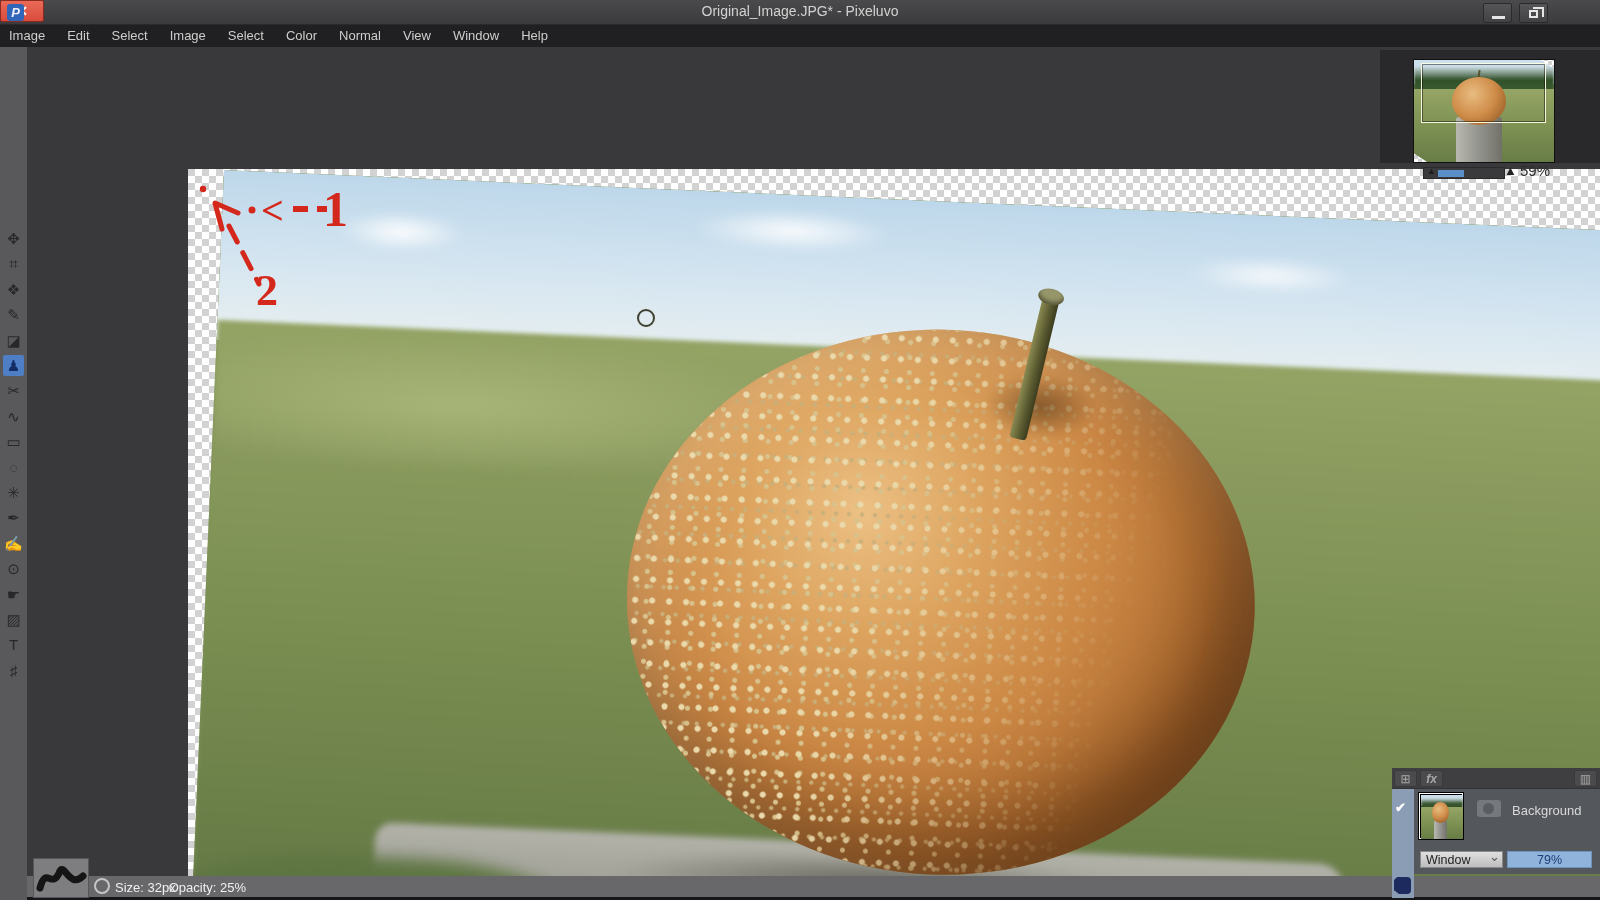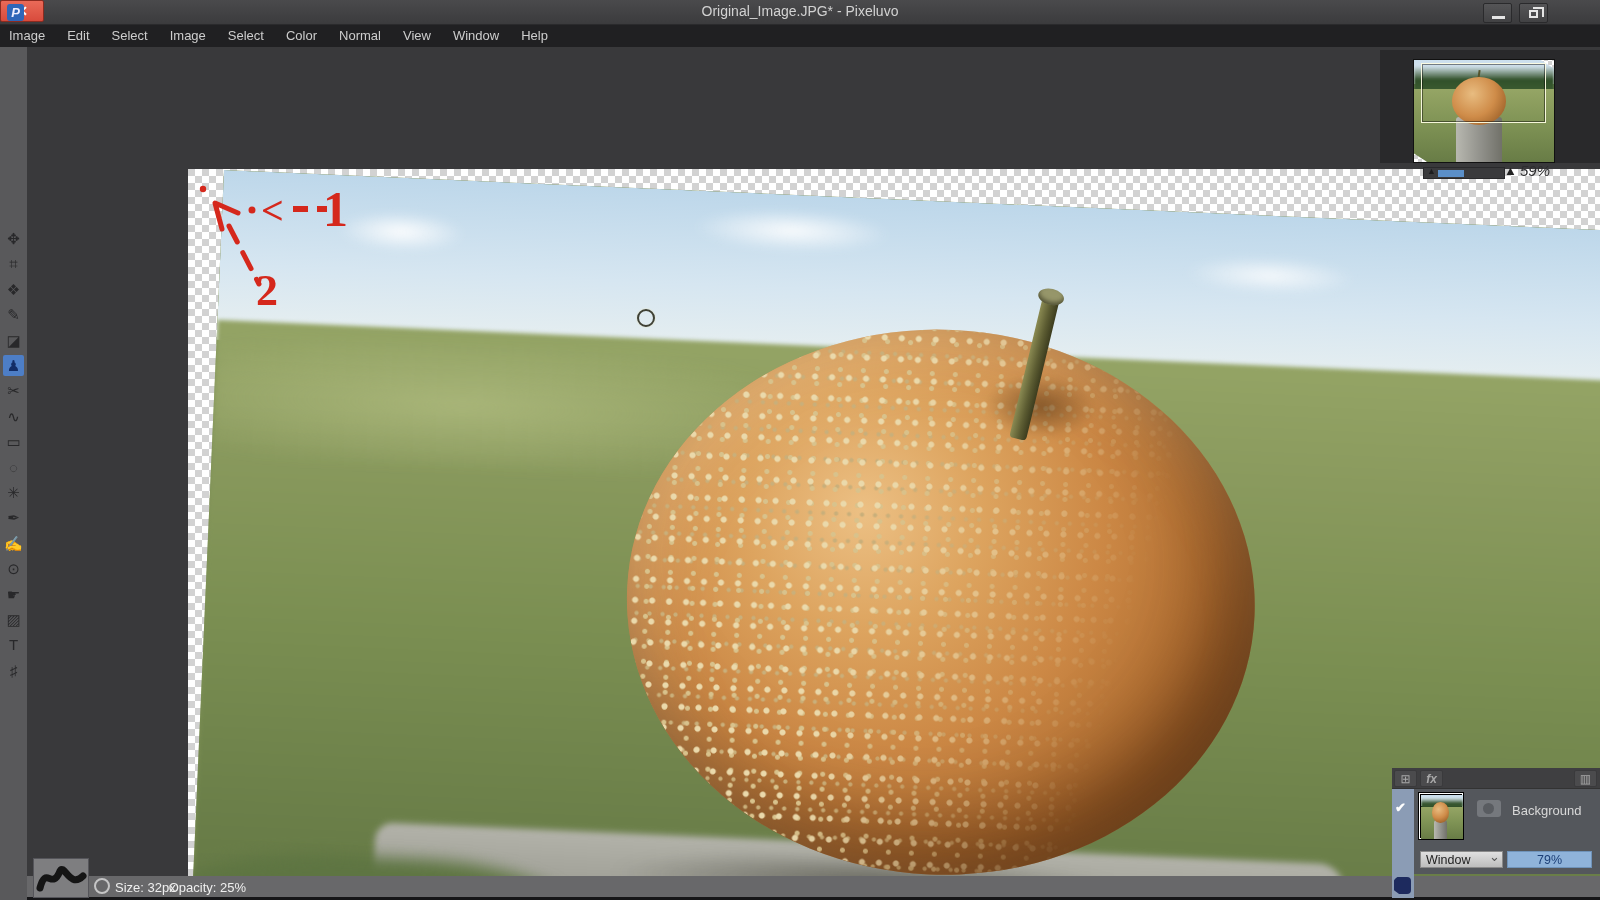--- a/index.html
+++ b/index.html
@@ -126,21 +126,21 @@
     background-size:8px 8px; }
   .mp-corner.tr { right:-4px; top:-3px; clip-path:polygon(0 0,100% 0,100% 100%); }
   .mp-corner.bl { left:-4px; bottom:-3px; clip-path:polygon(0 0,0 100%,100% 100%); }
   #nav-view-rect { position:absolute; left:7px; top:3px; width:125px; height:60px;
     border:1px solid rgba(252,252,225,.95); box-shadow:inset 0 0 0 1px rgba(0,0,0,.45); }
   #zoom-strip { position:absolute; left:1423px; top:167px; width:82px; height:12px;
     background:#3a3a3c; border:1px solid #29292b; z-index:41; }
   #zoom-strip .tri-small { position:absolute; left:3px; top:-2px; color:#1c1c1e; font-size:9px; }
   #zoom-fill { position:absolute; left:14px; top:2px; width:26px; height:7px; background:#5b8fc8; }
   #zoom-tri-big { position:absolute; left:1504px; top:163px; color:#222; font-size:13px; z-index:41; }
-  #zoom-label { position:absolute; left:1520px; top:162px; color:#2d2d2f; font-size:15px; z-index:41;font-style:italic; }
+  #zoom-label { position:absolute; left:1520px; top:162px; color:#2d2d2f; font-size:15px; z-index:41; }
 
   
   #layers-panel { position:absolute; left:1392px; top:768px; width:208px; height:106px;
     background:#54575c; z-index:40; }
   #layers-header { position:absolute; left:0; top:0; width:208px; height:21px; background:#3f3f41;
     border-bottom:1px solid #333; }
   .lp-btn { position:absolute; top:2px; width:23px; height:17px; background:#4b4b4d;
     border:1px solid #3a3a3c; color:#a8a8a8; font-size:12px; text-align:center; line-height:16px;
     border-radius:2px; }
   #btn-add-layer { left:2px; }

